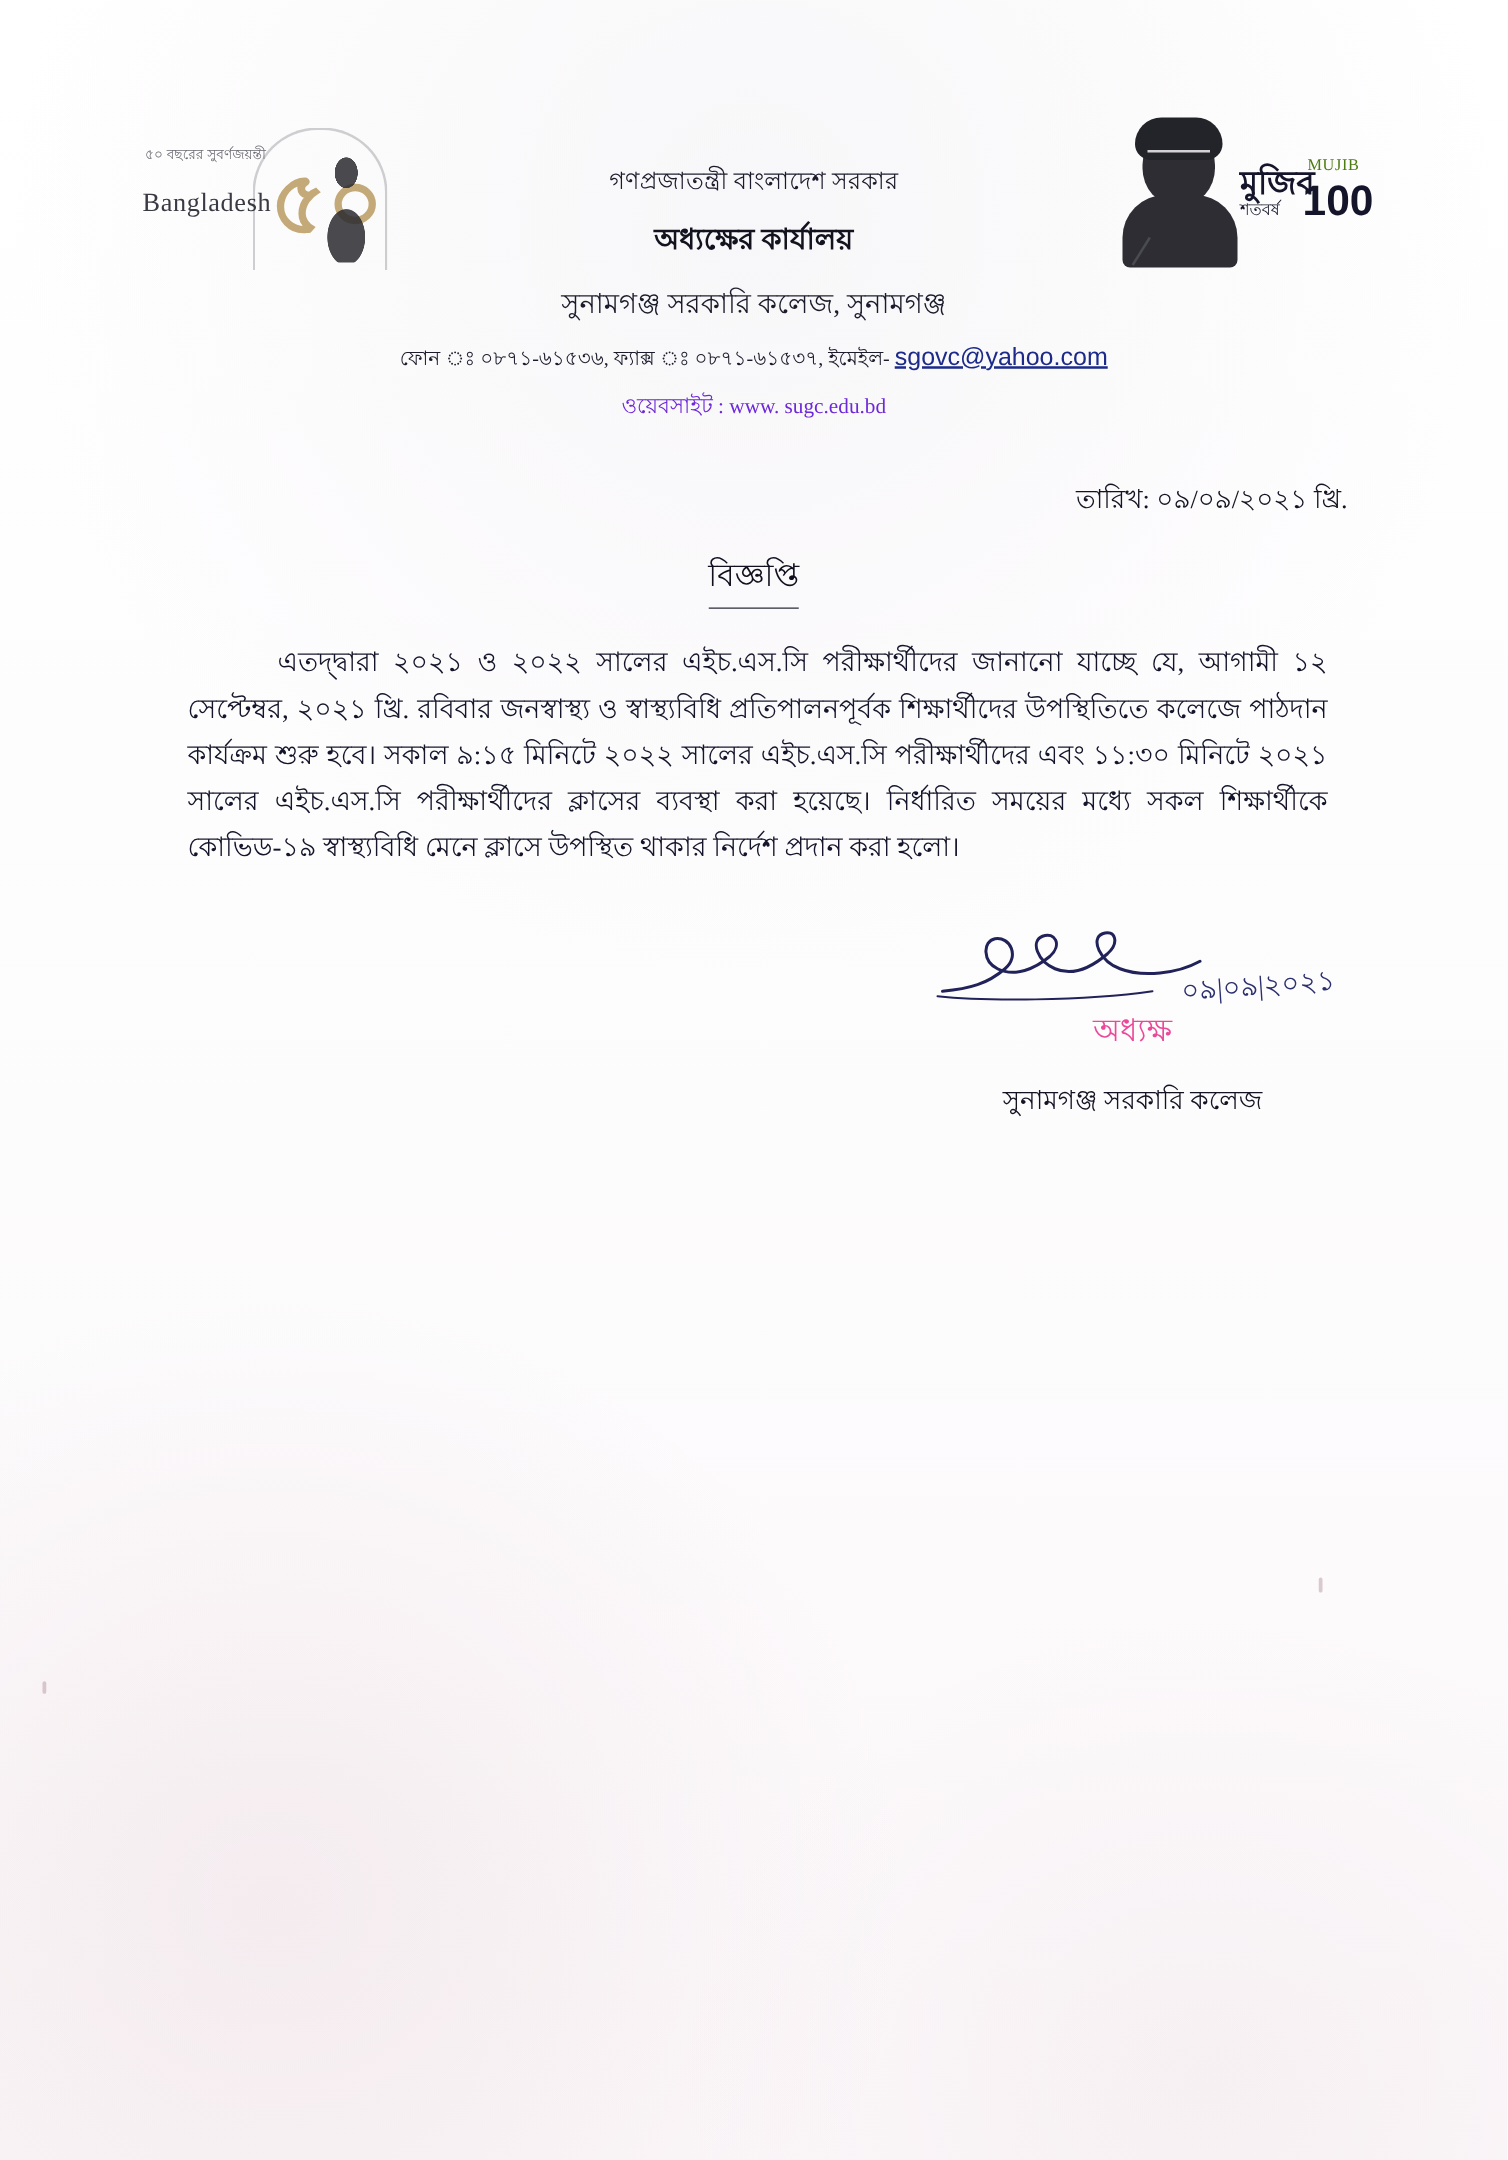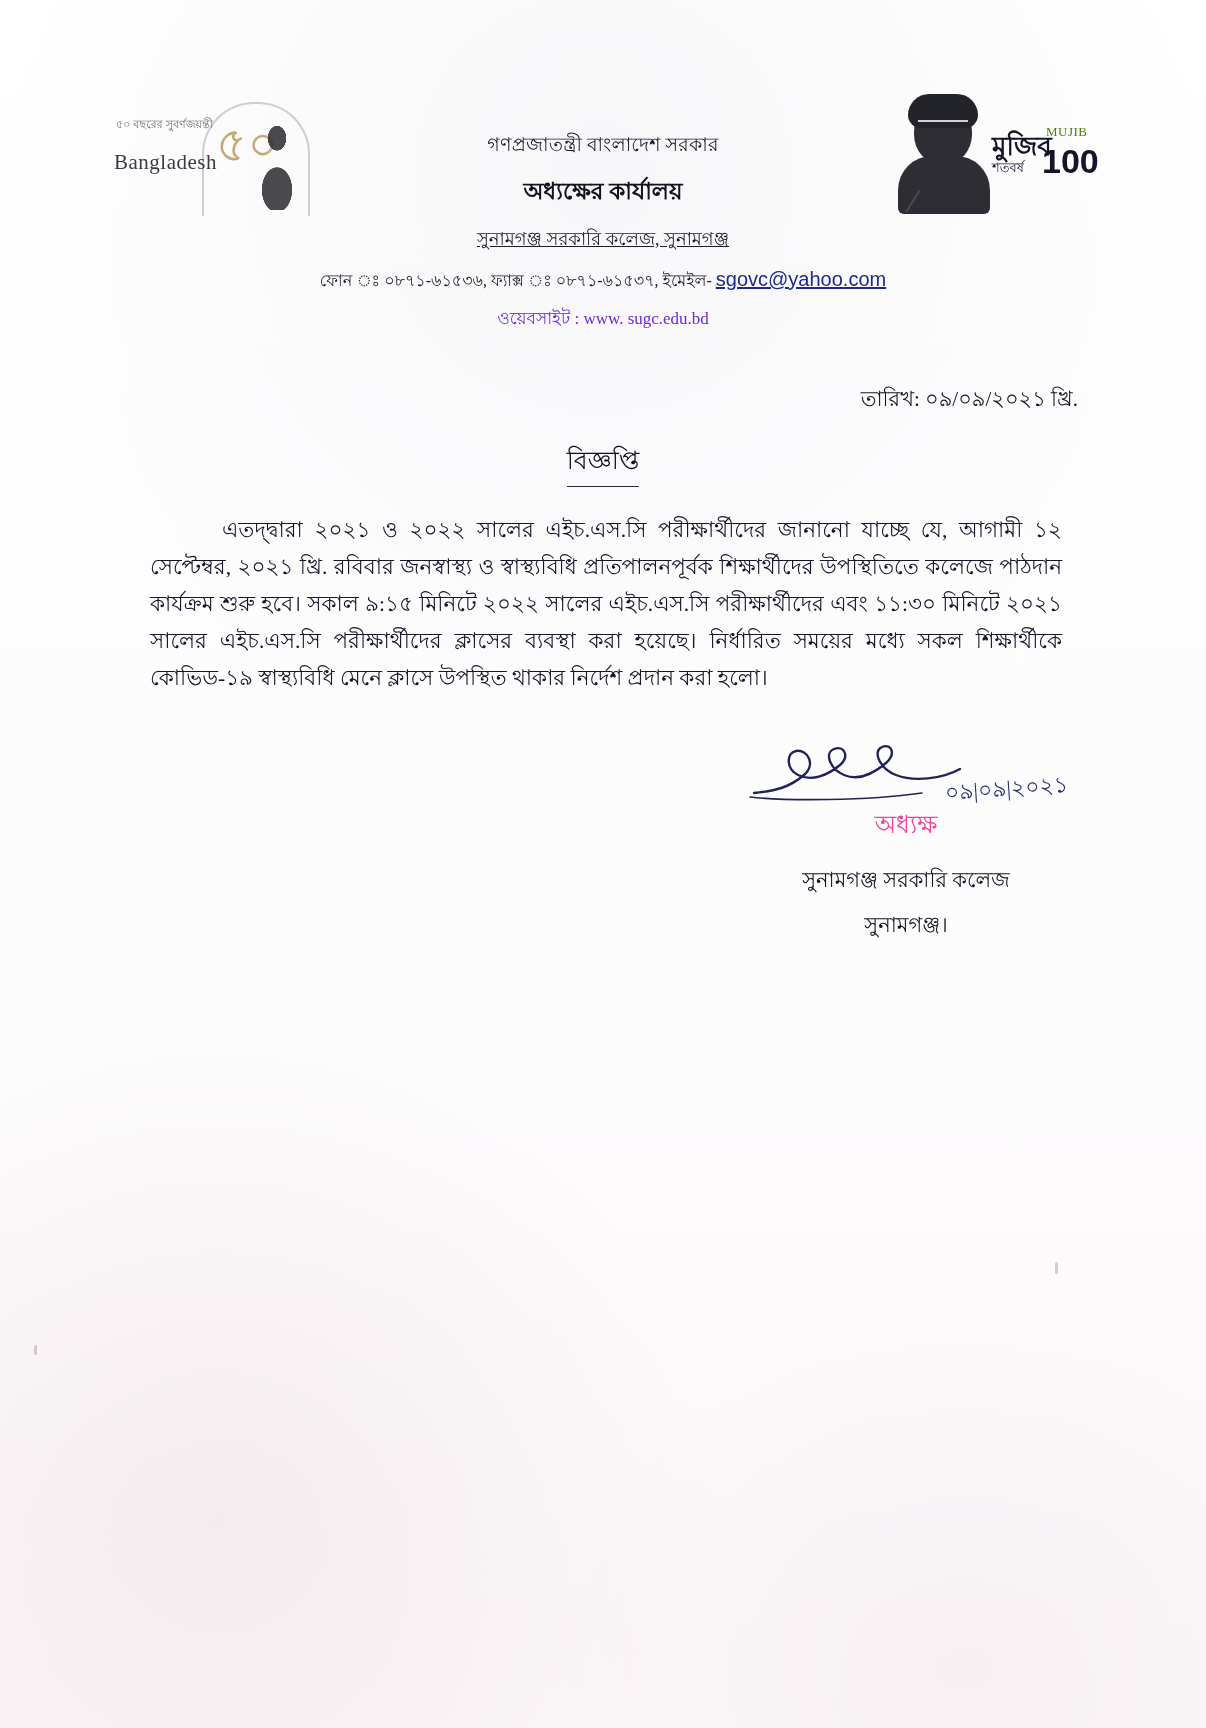--- a/index.html
+++ b/index.html
@@ -61,22 +61,22 @@
     top: 48px;
     font-size: 21px;
     letter-spacing: .5px;
     color: #3a3a44;
     font-family: "Liberation Serif", serif;
   }
   .logo-left .fifty {
     position: absolute;
     left: 106px;
     top: 6px;
-    font-size: 48px;
-    font-weight: normal;
+    font-size: 70px;
+    font-weight: bold;
     color: #b08a46;
     opacity: .72;
     font-family: "Liberation Serif", serif;
   }
   .logo-left .mujib-silhouette {
     position: absolute;
     left: 140px;
     top: 16px;
     width: 54px;
     height: 92px;
@@ -109,24 +109,23 @@
     letter-spacing: .2px;
     color: #1b1b2b;
   }
   .h-line2 {
     font-size: 23px;
     font-weight: bold;
     margin-top: 11px;
     color: #13131f;
   }
   .h-line3 {
-    font-size: 18px;
+    font-size: 22px;
     margin-top: 13px;
     color: #1b1b2b;
-    text-decoration: underline;
   }
   .h-line4 {
     font-size: 16px;
     margin-top: 12px;
     color: #1b1b2b;
   }
   .h-line4 .mail {
     color: #1c2a8a;
     text-decoration: underline;
     font-family: "Liberation Sans", sans-serif;
@@ -367,18 +366,17 @@
   <div class="signature">
     <div class="sig-scribble">
       <svg width="260" height="72" viewBox="0 0 260 72">
         <path d="M8,58 C30,56 44,52 58,40 C70,30 62,14 50,16 C40,18 40,34 52,40 C66,47 82,40 94,30 C104,21 98,10 88,14 C78,18 84,34 98,40 C112,46 126,40 140,28 C150,19 146,8 136,12 C126,16 134,34 150,40 C168,47 196,44 214,34" fill="none" stroke="#22225a" stroke-width="2.4" stroke-linecap="round"></path>
         <path d="M4,62 C40,66 120,66 176,58" fill="none" stroke="#22225a" stroke-width="1.6" stroke-linecap="round"></path>
       </svg>
       <div class="sig-date">০৯|০৯|২০২১</div>
     </div>
     <div class="sig-role">অধ্যক্ষ</div>
     <div class="sig-org">সুনামগঞ্জ সরকারি কলেজ</div>
-    <div class="sig-place">সুনামগঞ্জ।</div>
   </div>
 
   <div class="mark" style="left:1055px; top:1262px; width:3px; height:12px; border-radius:2px;"></div>
   <div class="mark" style="left:34px; top:1345px; width:3px; height:10px; border-radius:2px;"></div>
 </div>
 
 </body></html>

